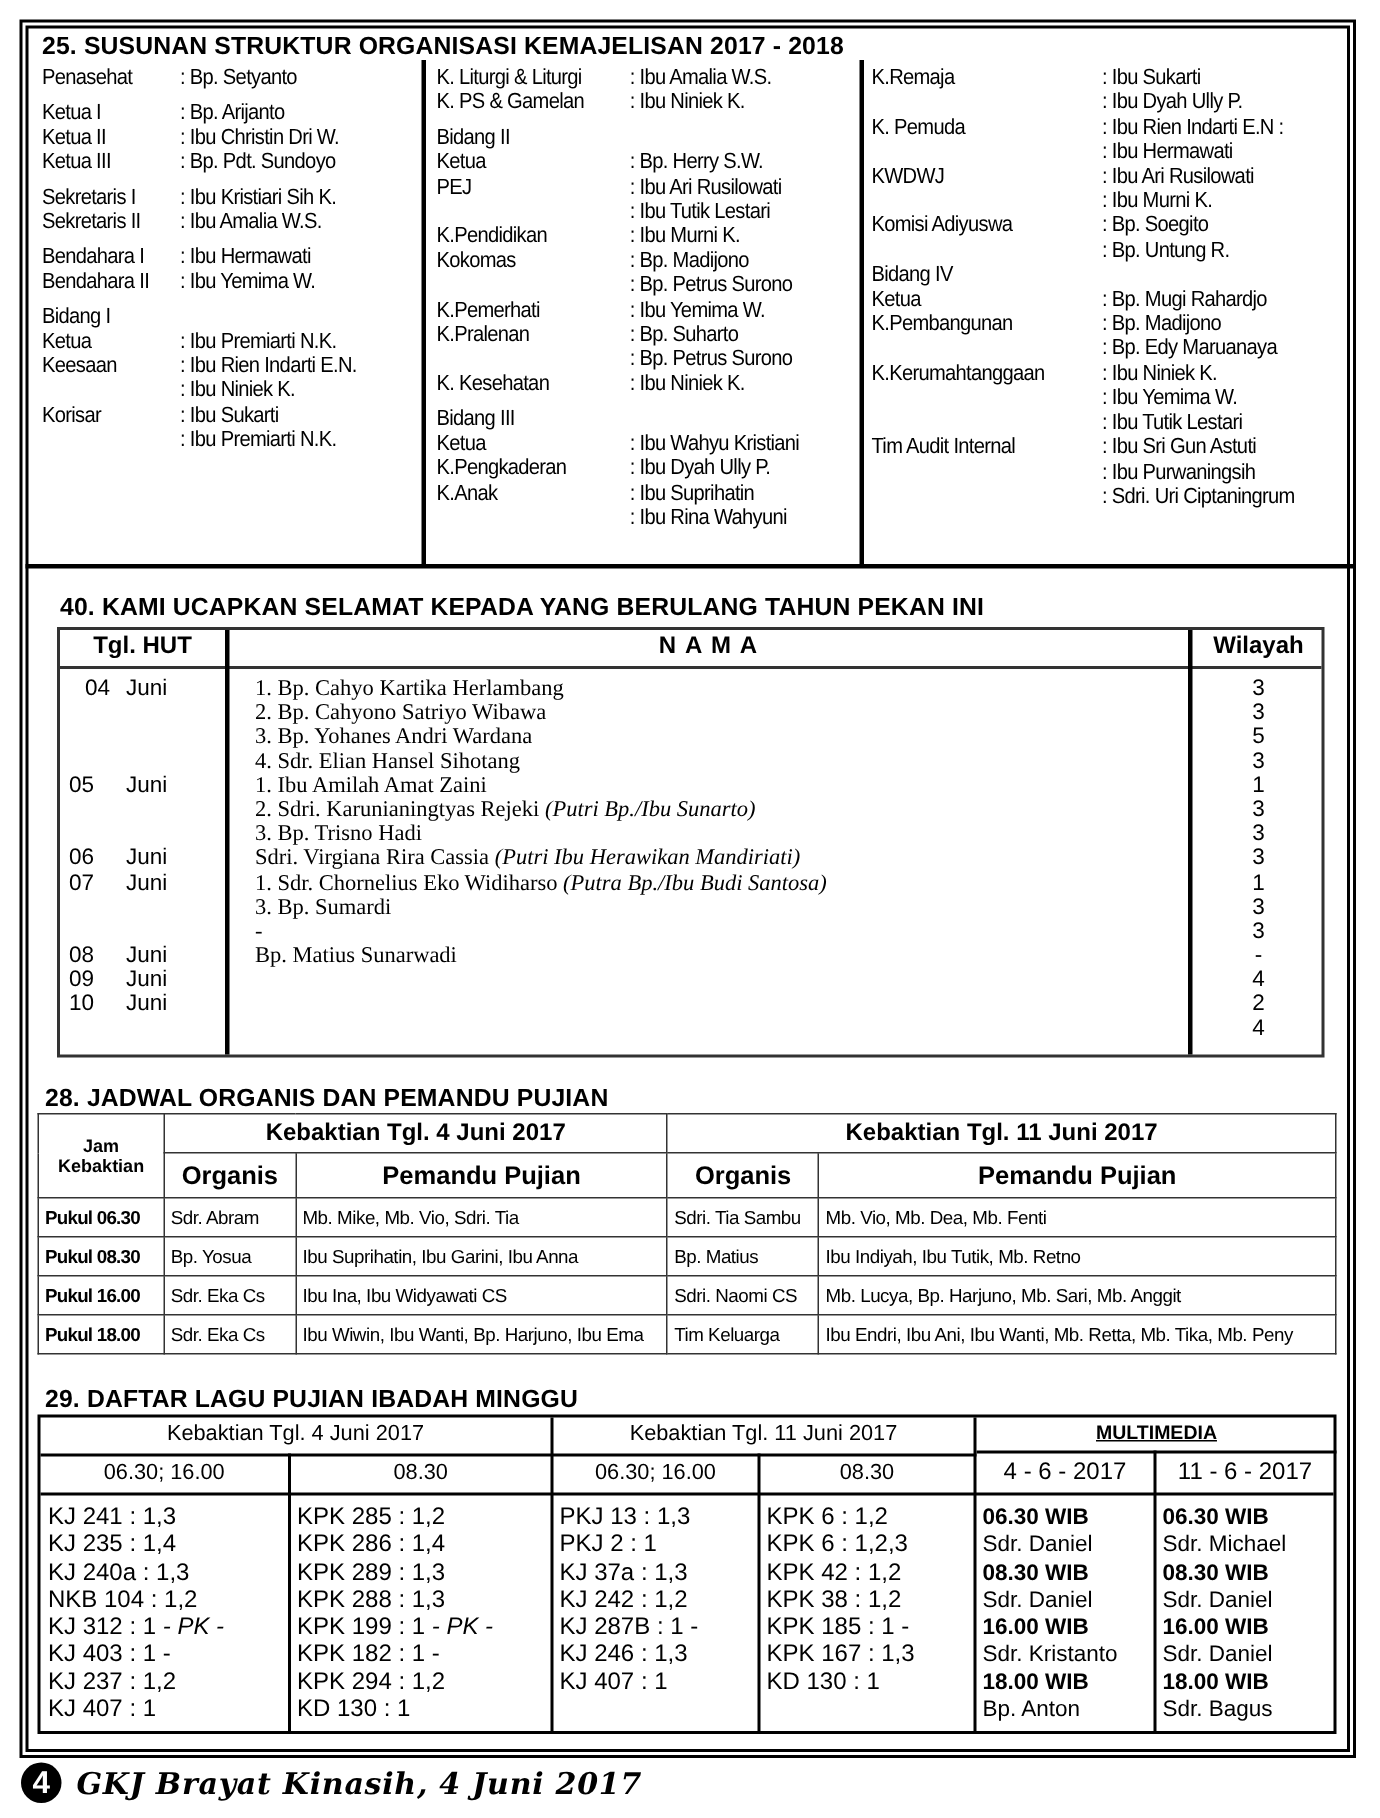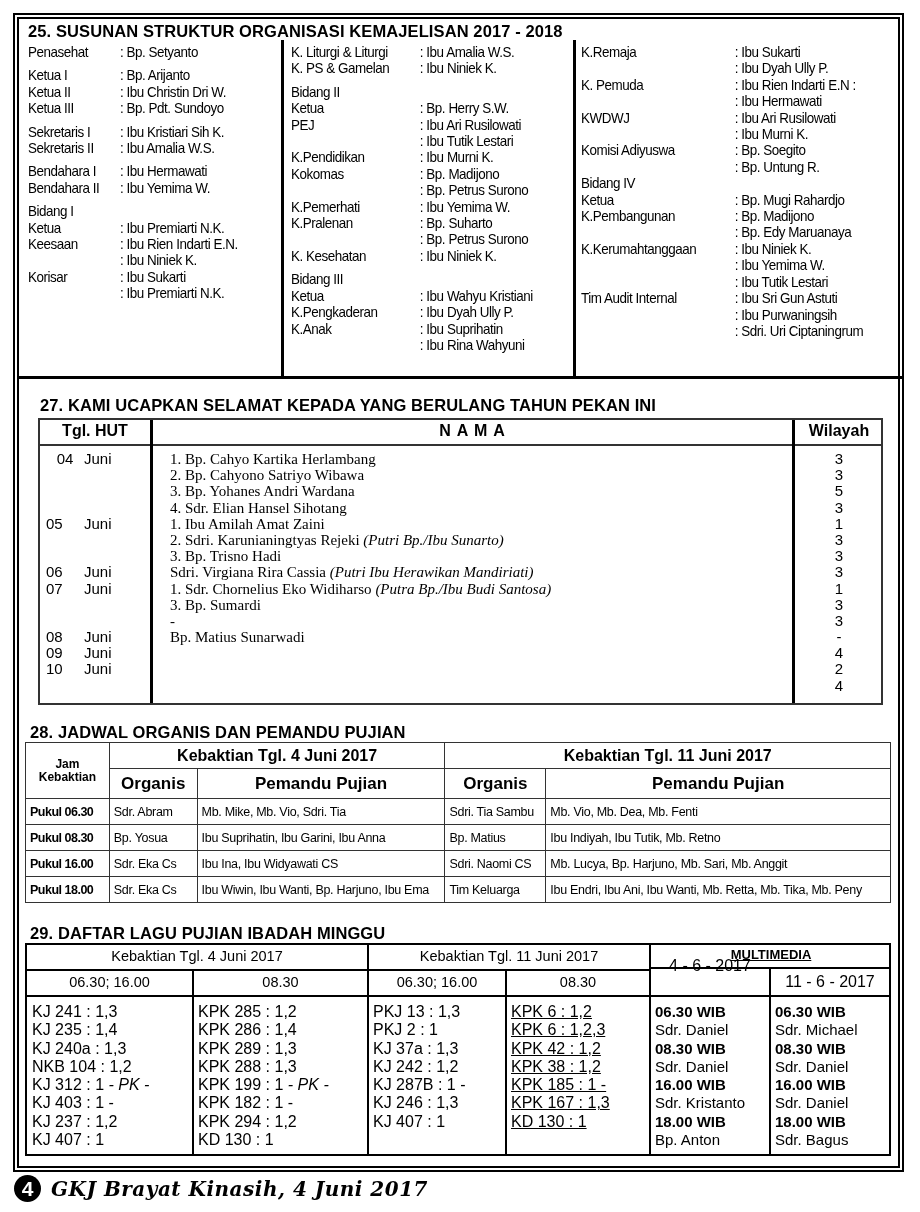--- a/index.html
+++ b/index.html
@@ -270,21 +270,21 @@
       <span class="lbl" style="width: 167px;"></span>
       <span class="val">: Ibu Purwaningsih</span>
     </div>
     <div class="s25-row">
       <span class="lbl" style="width: 167px;"></span>
       <span class="val">: Sdri. Uri Ciptaningrum</span>
     </div>
   </div>
 <div class="hsep" style="left:17px; top:376px; width:885px;"></div>
 
-<div class="abs h-title" style="left:40px; top:396px;">27. KAMI UCAPKAN SELAMAT KEPADA YANG BERULANG TAHUN PEKAN INI</div>
+<div class="abs h-title" style="left:40px; top:396px;">40. KAMI UCAPKAN SELAMAT KEPADA YANG BERULANG TAHUN PEKAN INI</div>
 <div class="t27">
   <div class="hdr"></div>
   <div class="col-sep1"></div>
   <div class="col-sep2"></div>
   <div class="hcell" style="left:0; width:110px;">Tgl. HUT</div>
   <div class="hcell" style="left:113px; width:639px; letter-spacing:1px;">N A M A</div>
   <div class="hcell" style="left:755px; width:88px;">Wilayah</div>
   <div class="body-txt" id="t27-dates" style="left:6px; top:31px;">
       <div><span style="display: inline-block; width: 38px; text-align: center;">04</span><span>Juni</span></div>
       <div><span style="display: inline-block; width: 38px;"></span><span></span></div>
@@ -405,21 +405,21 @@
   <div class="ln" style="left:478px; top:24px; width:2px; height:185px;"></div>
   <div class="ln" style="left:742px; top:22px; width:2px; height:187px;"></div>
 
   <div class="cell-hdr" style="left:0; width:340px; top:3px;">Kebaktian Tgl. 4 Juni 2017</div>
   <div class="cell-hdr" style="left:342px; width:280px; top:3px;">Kebaktian Tgl. 11 Juni 2017</div>
   <div class="cell-hdr" style="left:624px; width:240px; top:2px; font-weight:bold; font-size:13px;text-decoration:underline;">MULTIMEDIA</div>
   <div class="cell-hdr" style="left:0; width:165px; top:29px;">06.30; 16.00</div>
   <div class="cell-hdr" style="left:167px; width:173px; top:29px;">08.30</div>
   <div class="cell-hdr" style="left:342px; width:136px; top:29px;">06.30; 16.00</div>
   <div class="cell-hdr" style="left:480px; width:142px; top:29px;">08.30</div>
-  <div class="cell-hdr" style="left:624px; width:118px; top:12px; font-size:16px;">4 - 6 - 2017</div>
+  <div class="cell-hdr" style="left:624px; width:118px; top:28px; font-size:16px;">4 - 6 - 2017</div>
   <div class="cell-hdr" style="left:744px; width:118px; top:28px; font-size:16px;">11 - 6 - 2017</div>
 
   <div class="list" id="s29-s1a" style="left:5px; top:58px;">
       <div>KJ 241 : 1,3</div>
       <div>KJ 235 : 1,4</div>
       <div>KJ 240a : 1,3</div>
       <div>NKB 104 : 1,2</div>
       <div><span>KJ 312 : 1</span><span class="it">  - PK -</span></div>
       <div>KJ 403 : 1 -</div>
       <div>KJ 237 : 1,2</div>
@@ -437,21 +437,21 @@
     </div>
   <div class="list" id="s29-s2a" style="left:346px; top:58px;">
       <div>PKJ 13 : 1,3</div>
       <div>PKJ 2 : 1</div>
       <div>KJ 37a : 1,3</div>
       <div>KJ 242 : 1,2</div>
       <div>KJ 287B : 1 -</div>
       <div>KJ 246 : 1,3</div>
       <div>KJ 407 : 1</div>
     </div>
-  <div class="list" id="s29-s2b" style="left:484px; top:58px;text-decoration:underline;">
+  <div class="list" id="s29-s2b" style="left:484px; top:58px;">
       <div>KPK 6 : 1,2</div>
       <div>KPK 6 : 1,2,3</div>
       <div>KPK 42 : 1,2</div>
       <div>KPK 38 : 1,2</div>
       <div>KPK 185 : 1 -</div>
       <div>KPK 167 : 1,3</div>
       <div>KD 130 : 1</div>
     </div>
   <div class="mm" id="s29-mm1" style="left:628px; top:58px;">
       <div class="b">06.30 WIB</div>

